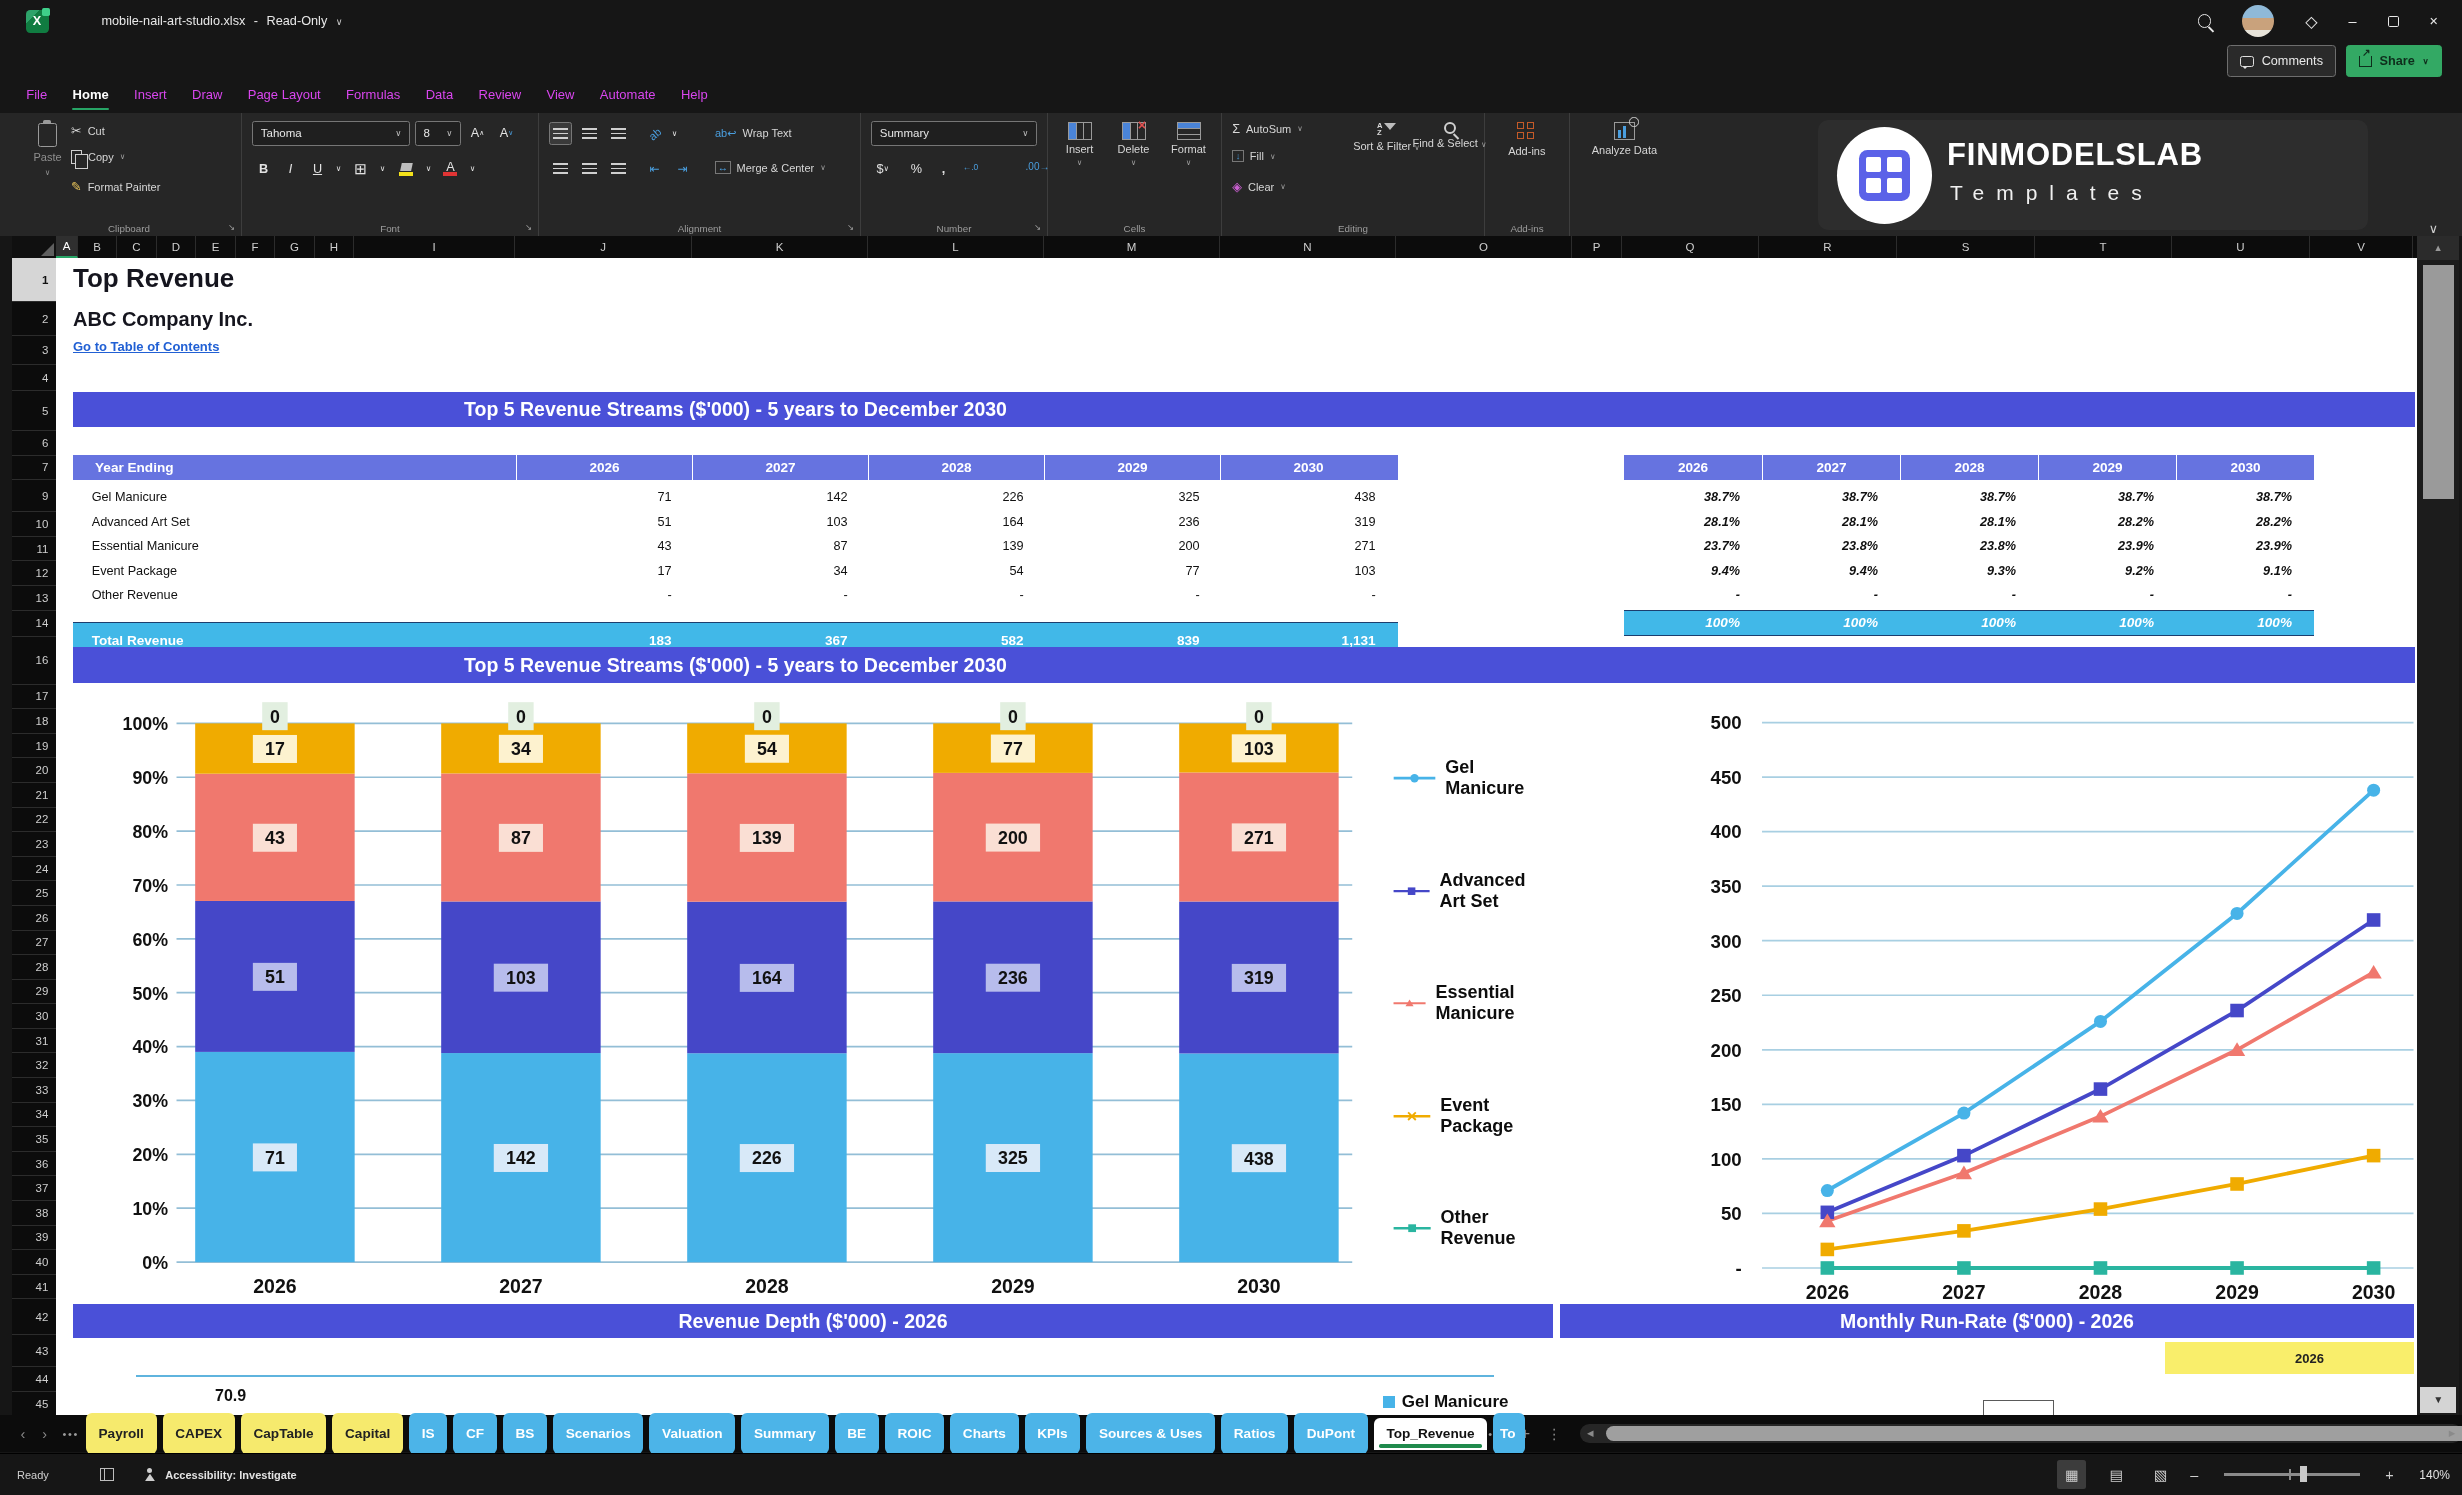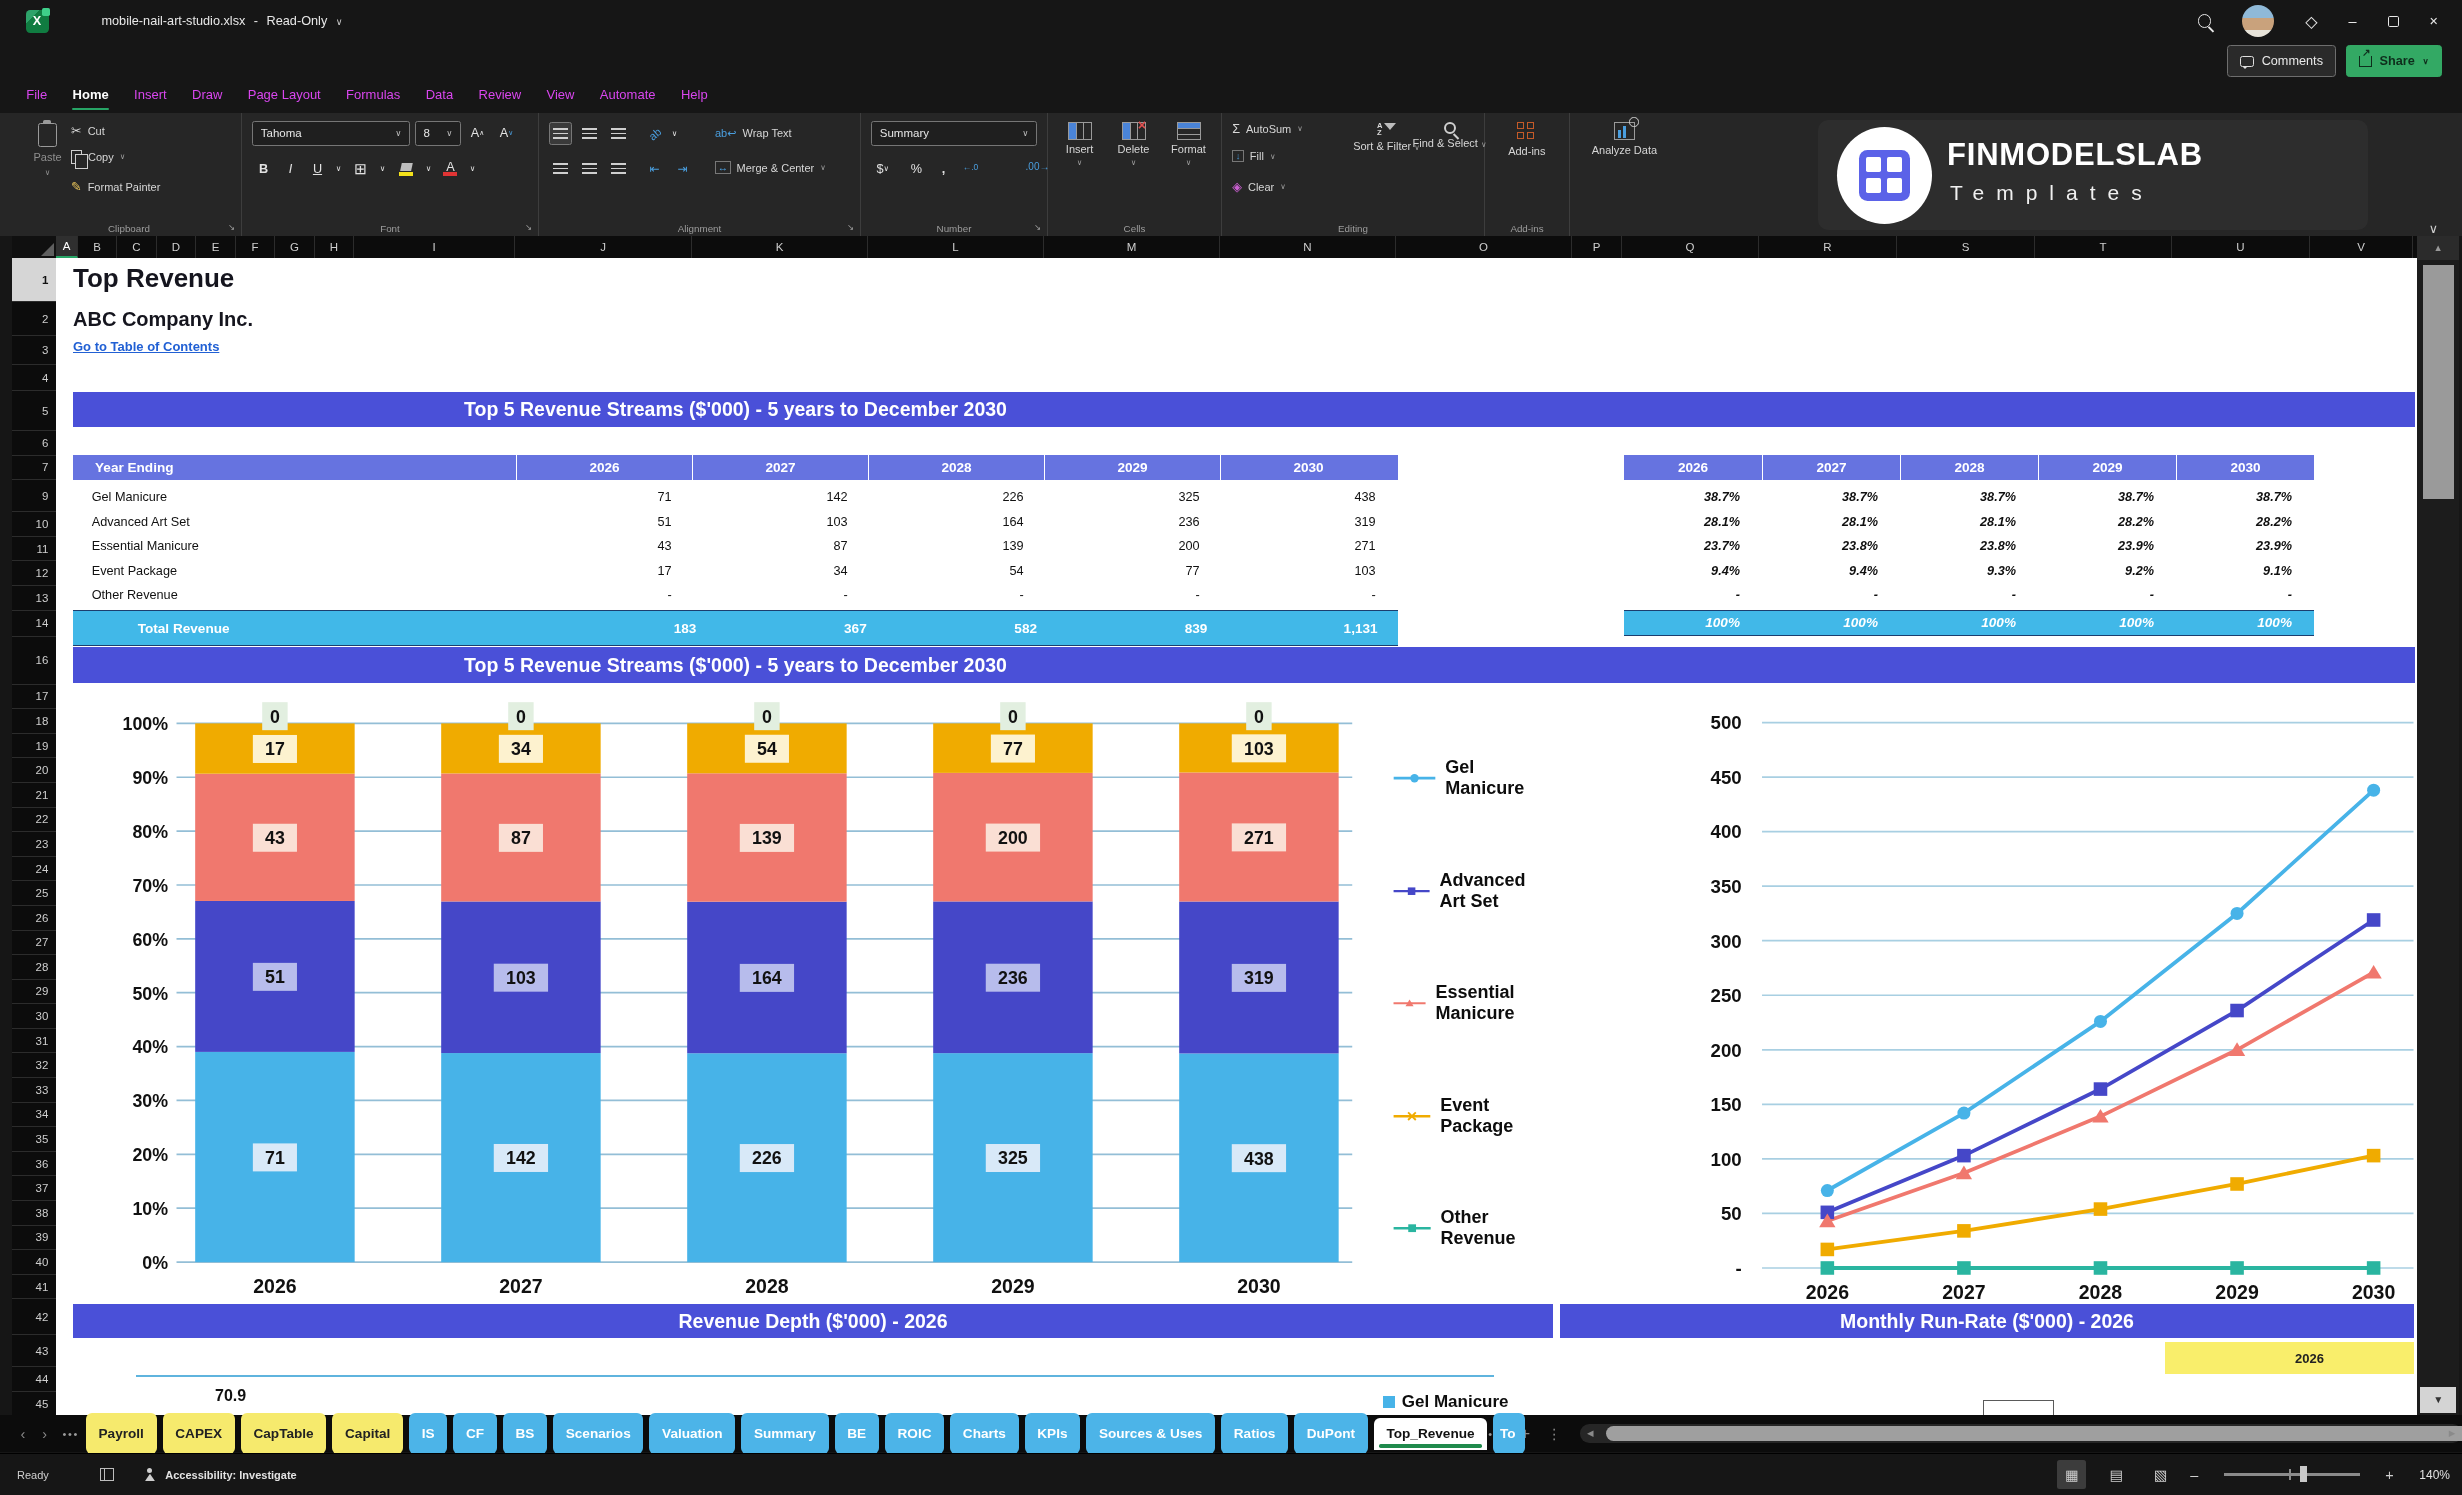--- a/index.html
+++ b/index.html
@@ -597,21 +597,21 @@
         </div>
         <div class="prow" style="top: 98px;">
           <div class="pcell">-</div>
           <div class="pcell">-</div>
           <div class="pcell">-</div>
           <div class="pcell">-</div>
           <div class="pcell">-</div>
         </div>
       </div>
 
-    <div class="totalbar" style="left:17px;top:352px;width:1325px;height:36px;padding-left:46px;">
+    <div class="totalbar" style="left:17px;top:364px;width:1325px;height:36px;">
       <div class="tlab">Total Revenue</div>
     <div class="tcell">183</div>
         <div class="tcell">367</div>
         <div class="tcell">582</div>
         <div class="tcell">839</div>
         <div class="tcell">1,131</div>
       </div>
     <div class="totalbar" style="left:1568px;top:352px;width:690px;height:25.5px;">
         <div class="tcell-r">100%</div>
         <div class="tcell-r">100%</div>

